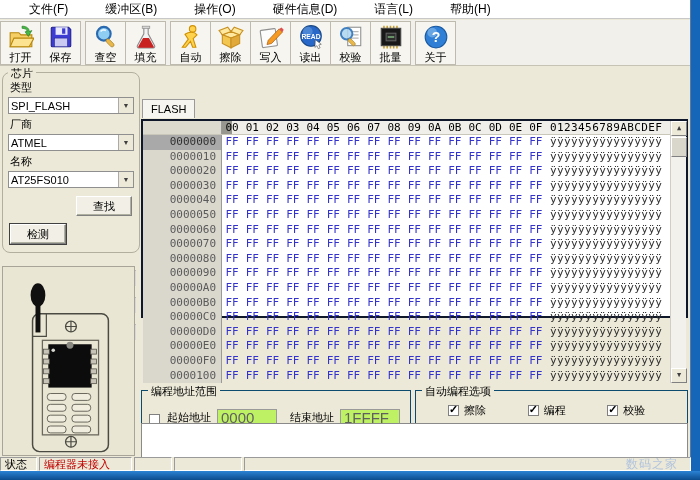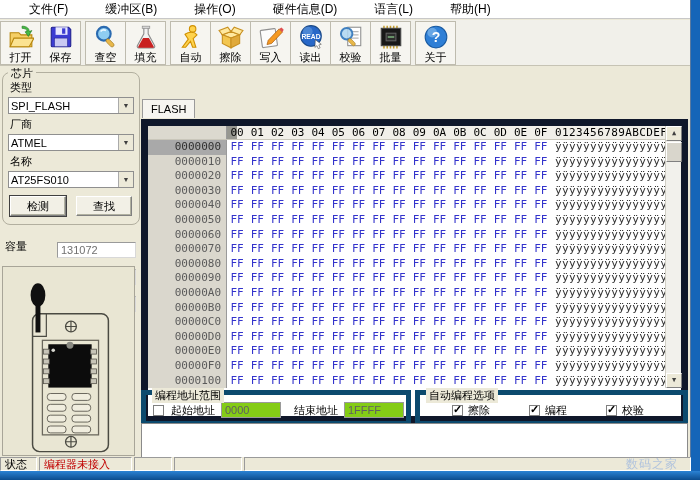--- a/index.html
+++ b/index.html
@@ -60,21 +60,21 @@
     width:15px; height:15px; background:#ece9d8;
     border-left:1px solid #aaa; display:flex; align-items:center; justify-content:center;
     font-size:7px; color:#404040;
   }
   .btn-row { display:flex; justify-content:space-between; margin-top:8px; padding:0 2px; }
   .push-btn {
     width:56px; height:20px; background:#f2f0e6; font-size:11px;
     border:1px solid #808080; border-top-color:#fff; border-left-color:#fff;
     box-shadow:inset -1px -1px 0 #b0b0a0; cursor:pointer;
   }
-  .push-btn.default { outline:1px solid #404040; }
+  .push-btn.default { outline:1px solid #404040;margin-top:28px; }
   .info-rows { margin-top:9px; }
   .info-row { display:flex; align-items:center; margin-bottom:3px; }
   .info-label { width:55px; font-size:11px; color:#000; padding-left:3px; }
   .info-value {
     flex:1; height:16px; background:#fff; border:1px solid #9a9a9a;
     border-bottom-color:#d8d8d8; border-right-color:#d8d8d8;
     font-size:11px; color:#707070; padding:1px 11px 0 3px; margin-right:4px;margin-top:8px;
   }
   .socket-panel {
     position:absolute; left:2px; top:266px; width:133px; height:190px;
@@ -83,22 +83,22 @@
   .socket-panel svg { width:100%; height:100%; display:block; }
   
   .right-panel { position:absolute; left:141px; top:67px; width:548px; height:391px;margin-top:31px; }
   .tab {
     position:absolute; left:1px; top:1px; height:19px; padding:0 8px;
     background:#f6f5f0; border:1px solid #9a9a9a; border-bottom:none;
     font-size:11px; line-height:18px; color:#000; cursor:default;
   }
   
   .hexgrid {
-    position:absolute; left:0; top:21px; width:547px; height:304px;
-    background:#fff; border:7px solid #0f172a;
+    position:absolute; left:0; top:21px; width:547px; height:199px;
+    background:#fff; border:2px solid #0f172a;
     font-family:"DejaVu Sans Mono","Liberation Mono",monospace; font-size:11px;
   }
   .hex-header { display:flex; height:14px; background:#f1efe9; border-bottom:1px solid #c9c6ba; }
   .hex-corner { width:79px; background:#dcd9cf; border-right:1px solid #9a9a9a; }
   .hcells { display:flex; width:324px; }
   .hcell { width:20.25px; text-align:center; color:#000; line-height:14px; }
   .hcell.sel { background:linear-gradient(to right,#979790 52%,transparent 52%); }
   .ascii-hdr { width:122px; padding-left:4px; color:#000; line-height:14px; letter-spacing:0.4px; }
   .hex-body { height:249px; overflow:hidden; }
   .hrow { display:flex; height:14.6px; line-height:14.6px; }
@@ -121,38 +121,38 @@
     border-right-color:#808080; border-bottom-color:#808080;
     font-size:7px; color:#404040; text-align:center; line-height:13px; cursor:pointer;
   }
   .sb-thumb {
     position:absolute; top:16px; left:0; width:16px; height:20px;
     background:#d9d6cc; border:1px solid #fff; border-right-color:#808080; border-bottom-color:#808080;
     cursor:grab;
   }
   
   .prog-row { position:absolute; left:0; top:292px; width:547px; height:36px; display:flex; }
-  .prog-group { position:relative; border:5px solid #0c4a6e; height:36px; }
+  .prog-group { position:relative; border:1px solid #0c4a6e; height:36px; }
   .prog-group .gb-label {
     position:absolute; top:-7px; left:6px; background:#ece9d8; padding:0 3px; font-size:11px;
   }
   .range-group { width:270px; margin-right:4px; }
   .auto-group { width:273px;padding-left:16px; }
-  .range-inner { display:flex; align-items:center; height:100%; padding-top:4px; }
+  .range-inner { display:flex; align-items:flex-end; height:100%; padding-top:4px; }
   .cb {
     width:11px; height:11px; background:#fff; border:1px solid #808080;
     display:inline-block; position:relative; flex:none; cursor:pointer;
   }
   .cb.checked:after {
     content:"✓"; position:absolute; left:0px; top:-3px; font-size:11px; color:#000; font-weight:bold;
   }
   .range-label { font-size:11px; margin:0 6px 0 7px; }
   .range-input {
-    width:60px; height:16px; background:#84cc16; border:1px solid #9a9a9a;
-    font-size:11px; color:#606060; font-family:"Liberation Sans",sans-serif; padding-left:3px;
+    width:60px; height:16px; background:#bef264; border:1px solid #9a9a9a;
+    font-size:15px; color:#606060; font-family:"Liberation Sans",sans-serif; padding-left:3px;
   }
   .auto-inner { display:flex; align-items:center; height:100%; padding:4px 0 0 16px; }
   .chk-wrap { display:flex; align-items:center; width:88px; cursor:pointer; }
   .chk-wrap .opt-label { font-size:11px; margin-left:5px; }
   
   .logbox {
     position:absolute; left:0; top:325px; width:547px; height:66px;
     background:#fff; border:1px solid #8a8a8a;
   }
   

